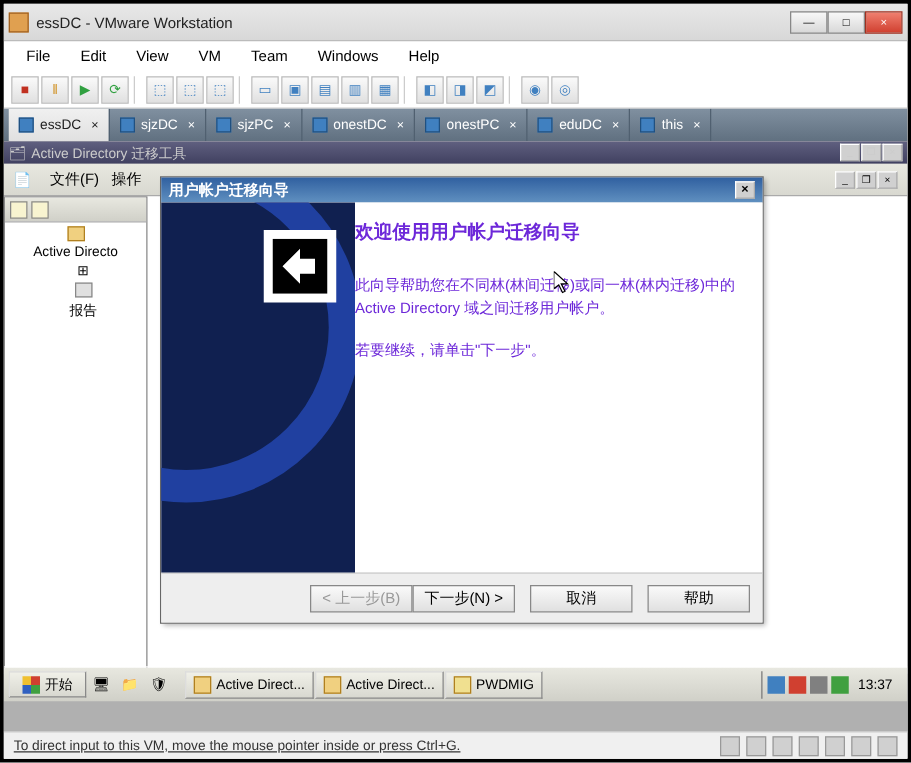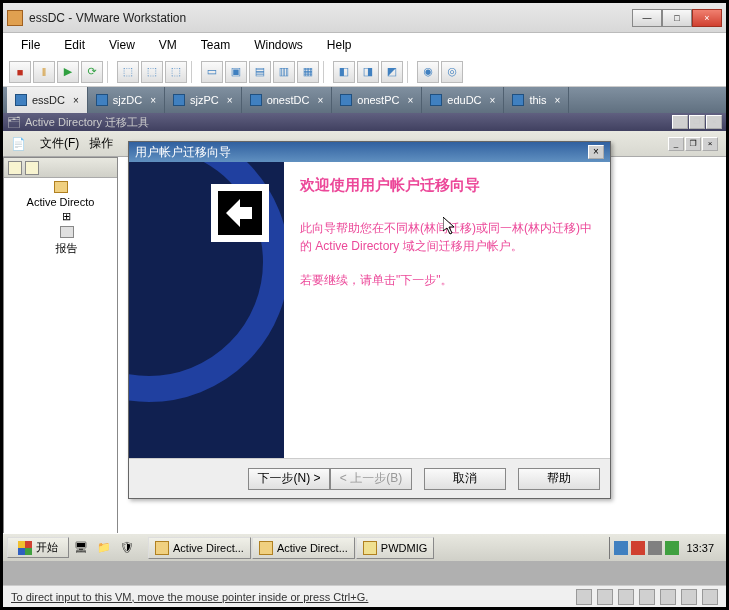--- a/index.html
+++ b/index.html
@@ -30,29 +30,29 @@
 .mmc-toolbar .rspacer { flex: 1; }
 .mmc-body { display: flex; height: 382px; background: #fff; }
 .tree-panel { width: 115px; border: 1px solid #888; background: #fff; overflow: hidden; }
 .tree-header { height: 20px; background: linear-gradient(#e8e8e0, #d0d0c8); border-bottom: 1px solid #aaa; display: flex; align-items: center; padding: 0 4px; gap: 3px; }
 .tree-header .sq { width: 14px; height: 14px; border: 1px solid #888; background: #f8f4d0; cursor: pointer; }
 .tree-content { padding: 2px; font-size: 11px; }
 .tree-item { padding: 1px 2px; display: flex; align-items: center; gap: 3px; white-space: nowrap; flex-direction: column; }
 .tree-item .ticon { width: 14px; height: 12px; background: #f0d080; border: 1px solid #b08020; flex-shrink: 0; }
 .tree-item.report .ticon { background: #e0e0e0; border-color: #888; }
 .wizard-dialog { position: absolute; left: 125px; top: 28px; width: 483px; height: 358px; background: #eee; border: 1px solid #666; box-shadow: 2px 2px 4px rgba(0,0,0,0.3); display: flex; flex-direction: column; }
-.wizard-title { height: 20px; background: linear-gradient(#3060a0, #6090c0); color: #fff; font-size: 12px; padding: 0 6px; display: flex; align-items: center; font-weight: normal; font-family: "SimSun", sans-serif; }
+.wizard-title { height: 20px; background: linear-gradient(#3060a0, #6090c0); color: #fff; font-size: 12px; padding: 0 6px; display: flex; align-items: center; font-weight: bold; font-family: "SimSun", sans-serif; }
 .wizard-title .flex { flex: 1; }
 .wizard-title .xbtn { width: 16px; height: 14px; background: #d0d0d0; border: 1px outset #fff; color: #000; font-size: 10px; text-align: center; line-height: 12px; cursor: pointer; }
 .wizard-body { flex: 1; display: flex; background: #fff; }
 .wizard-left { width: 155px; background: #102050; position: relative; overflow: hidden; }
 .wizard-left-circle { position: absolute; width: 280px; height: 280px; border: 26px solid #2040a0; border-radius: 50%; left: -120px; top: -40px; }
 .wizard-icon-box { position: absolute; left: 82px; top: 22px; width: 58px; height: 58px; background: #fff; display: flex; align-items: center; justify-content: center; }
 .wizard-icon-box svg { width: 44px; height: 44px; }
-.wizard-right { flex: 1; padding: 14px 16px; font-size: 12px; color: #ec4899; }
+.wizard-right { flex: 1; padding: 14px 0; font-size: 12px; color: #6d28d9; }
 .wizard-heading { font-size: 15px; font-weight: bold; margin-bottom: 24px; font-family: "SimSun", sans-serif; }
 .wizard-desc { font-size: 12px; line-height: 1.5; margin-bottom: 16px; font-family: "SimSun", sans-serif; }
 .wizard-buttons { height: 40px; border-top: 1px solid #ccc; background: #eee; display: flex; align-items: center; justify-content: flex-end; padding: 0 10px; gap: 12px; }
 .wiz-btn { width: 82px; height: 22px; font-size: 12px; background: linear-gradient(#fafafa, #e0e0e0); border: 1px solid #888; cursor: pointer; font-family: "SimSun", sans-serif; }
 .wiz-btn[disabled] { color: #999; cursor: default; }
 .wiz-btn-pair { display: flex; gap: 0; }
 .wiz-btn-pair .wiz-btn { margin: 0; }
 .guest-taskbar { position: absolute; bottom: 24px; left: 0; right: 0; height: 28px; background: linear-gradient(#e8e8e0, #d0d0c8); border-top: 1px solid #fff; display: flex; align-items: center; padding: 0 4px; gap: 1px; font-size: 11px; }
 .start-btn { padding: 2px 10px; border: 1px outset #ddd; background: linear-gradient(#f0f0e8, #d8d8d0); display: flex; align-items: center; gap: 4px; cursor: pointer; font-family: "SimSun", sans-serif; }
 .start-btn .winflag { width: 14px; height: 14px; background: conic-gradient(#d04030 0 90deg, #40a040 90deg 180deg, #3060c0 180deg 270deg, #f0c030 270deg 360deg); }
@@ -221,22 +221,22 @@
           </div>
         </div>
         <div class="wizard-right">
           <div class="wizard-heading">欢迎使用用户帐户迁移向导</div>
           <div class="wizard-desc">此向导帮助您在不同林(林间迁移)或同一林(林内迁移)中的 Active Directory 域之间迁移用户帐户。</div>
           <div class="wizard-desc">若要继续，请单击"下一步"。</div>
         </div>
       </div>
       <div class="wizard-buttons">
         <div class="wiz-btn-pair">
+          <button class="wiz-btn" disabled="">&lt; 上一步(B)</button>
           <button class="wiz-btn">下一步(N) &gt;</button>
-          <button class="wiz-btn" disabled="">&lt; 上一步(B)</button>
         </div>
         <button class="wiz-btn">取消</button>
         <button class="wiz-btn">帮助</button>
       </div>
     </div>
 
     <div class="guest-taskbar">
       <div class="start-btn">
         <div class="winflag"></div>
         <span>开始</span>

